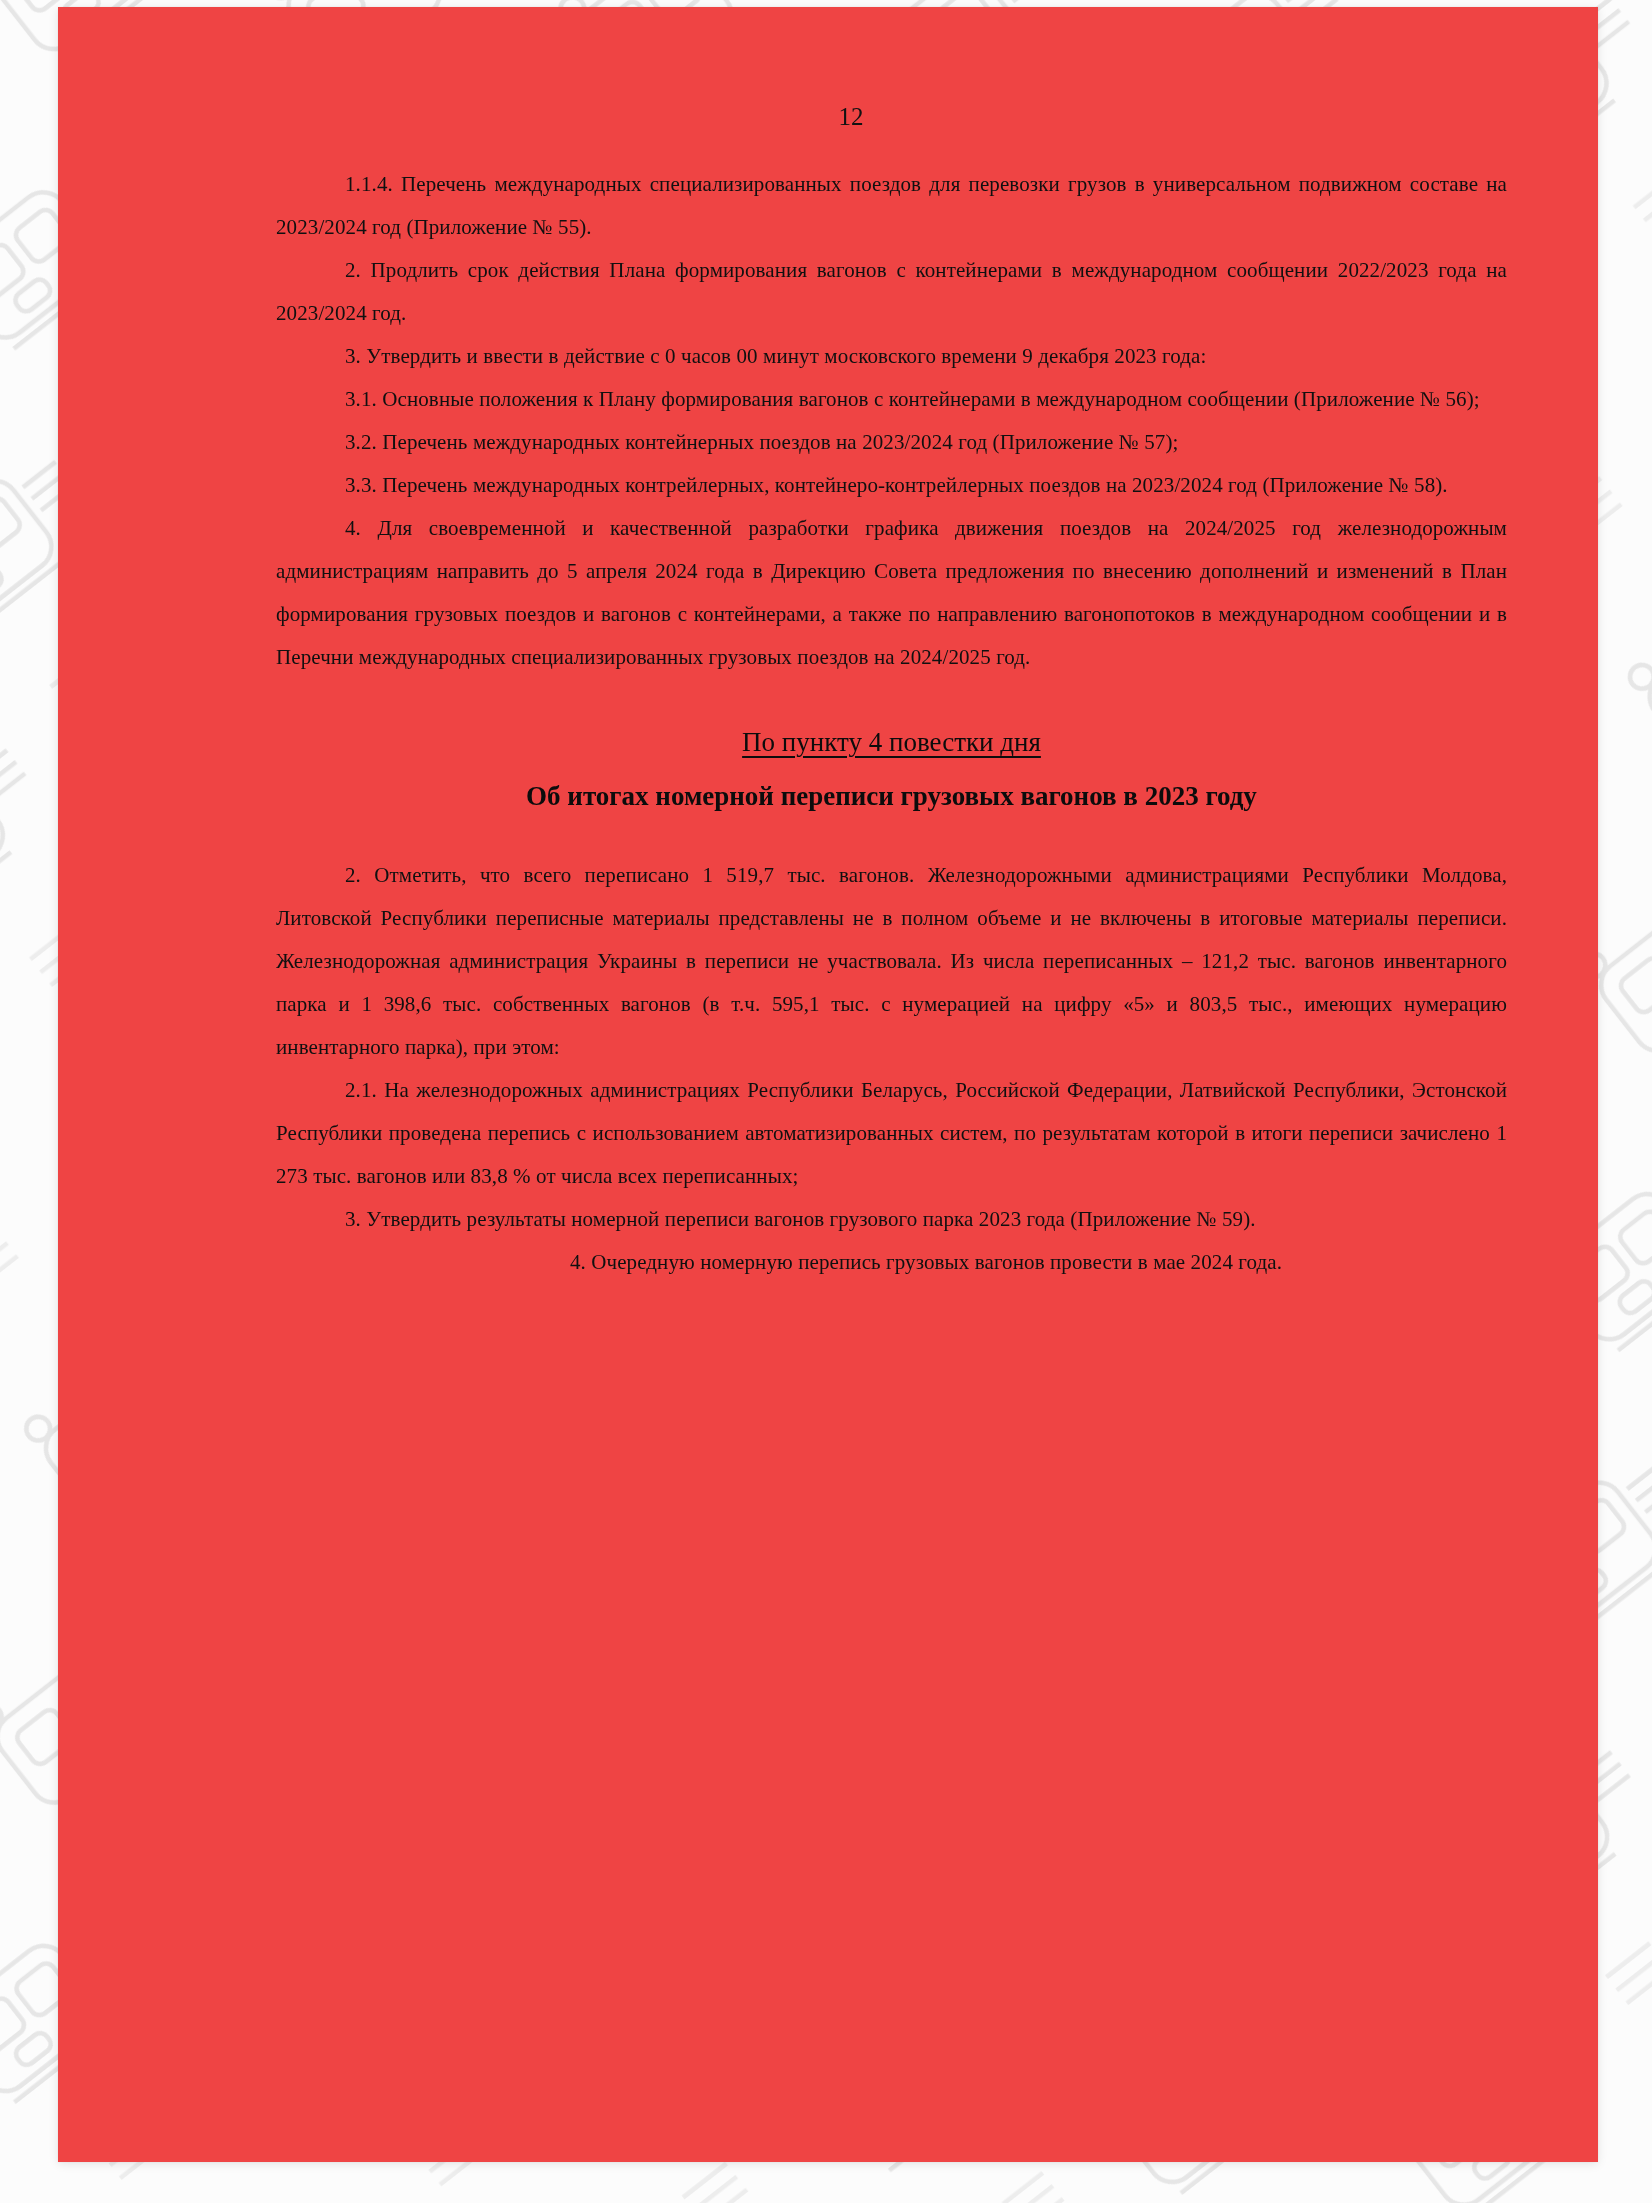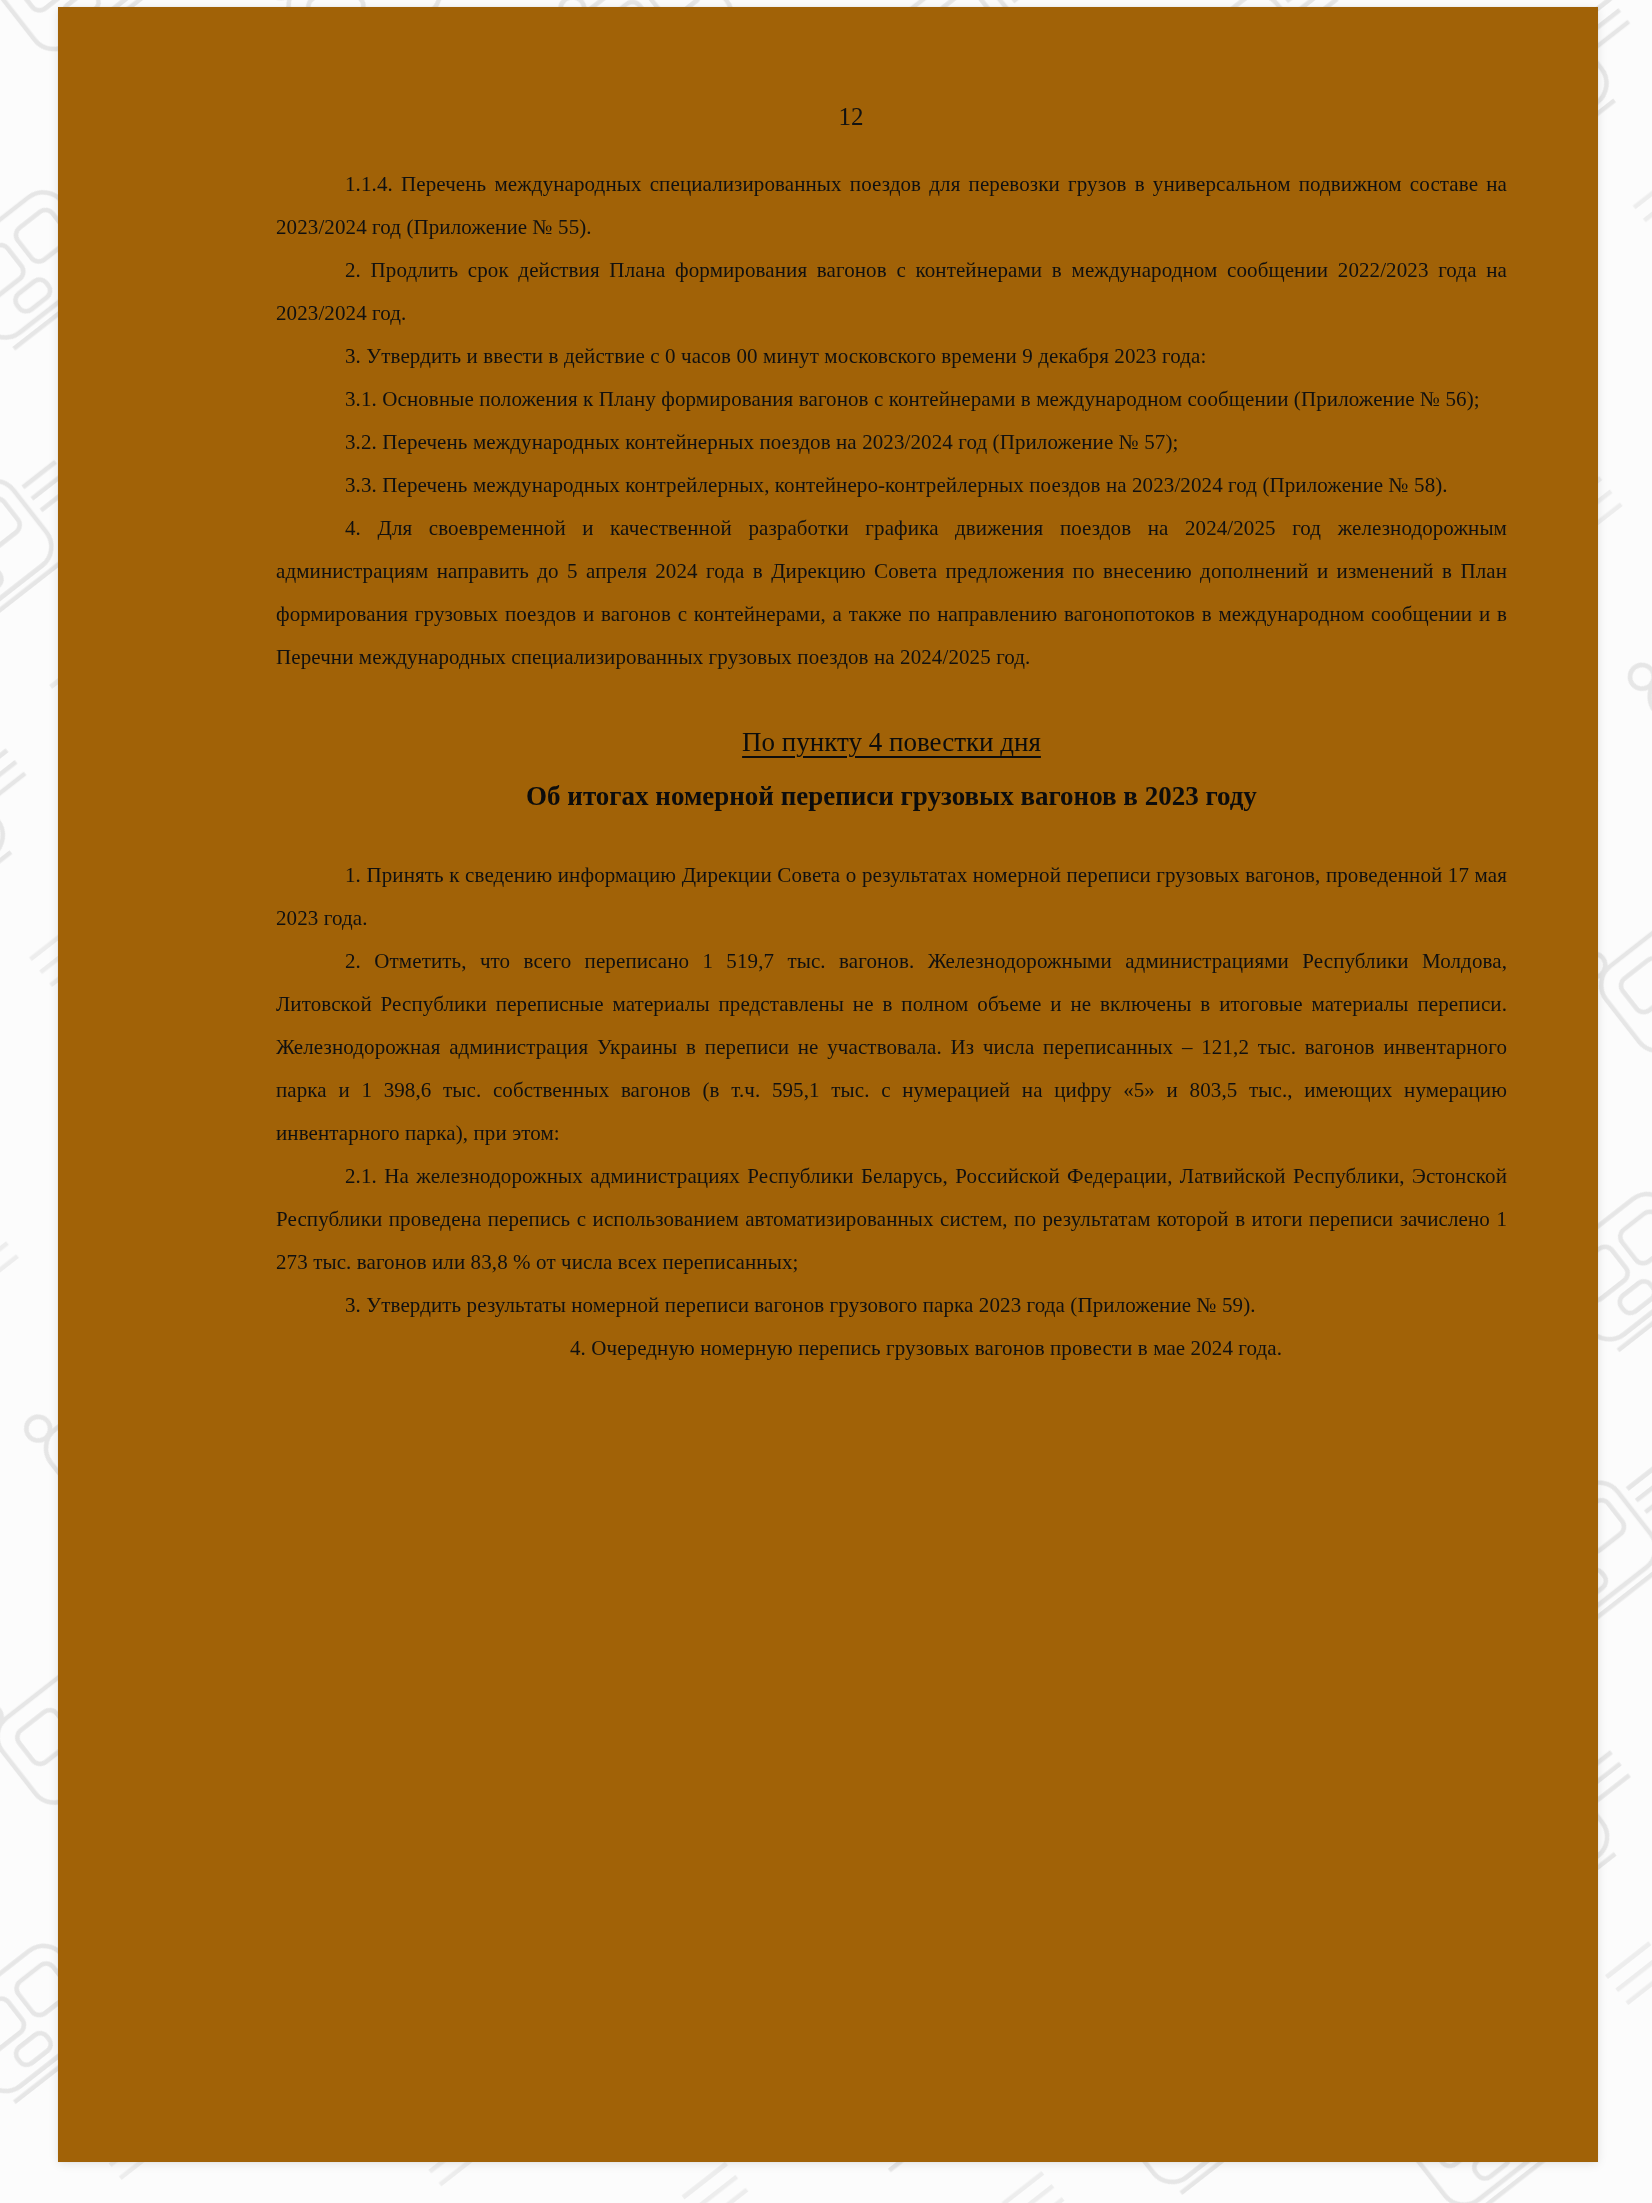--- a/index.html
+++ b/index.html
@@ -32,21 +32,21 @@
     opacity: 1;
   }
 
   
   #sheet {
     position: absolute;
     left: 58px;
     top: 7.3px;
     width: 1540px;
     height: 2155px;
-    background: #a16207;
+    background: #ef4444;
     box-shadow: 0 1.8px 9.2px rgba(0,0,0,0.10), 0 0 1.8px rgba(0,0,0,0.06);
     z-index: 2;
   }
 
   .page-number {
     position: absolute;
     top: 96px;
     left: 0;
     width: 1540px;
     text-align: center;
@@ -140,21 +140,20 @@
     <p class="para">3.1. Основные положения к Плану формирования вагонов с контейнерами в международном сообщении (Приложение № 56);</p>
     <p class="para">3.2. Перечень международных контейнерных поездов на 2023/2024 год (Приложение № 57);</p>
     <p class="para">3.3. Перечень международных контрейлерных, контейнеро-контрейлерных поездов на 2023/2024 год (Приложение № 58).</p>
     <p class="para">4. Для своевременной и качественной разработки графика движения поездов на 2024/2025 год железнодорожным администрациям направить до 5 апреля 2024 года в Дирекцию Совета предложения по внесению дополнений и изменений в План формирования грузовых поездов и вагонов с контейнерами, а также по направлению вагонопотоков в международном сообщении и в Перечни международных специализированных грузовых поездов на 2024/2025 год.</p>
 
     <div class="heading-block">
       <div class="heading-1">По пункту 4 повестки дня</div>
       <div class="heading-2">Об итогах номерной переписи грузовых вагонов в 2023 году</div>
     </div>
 
-    <p class="para">1. Принять к сведению информацию Дирекции Совета о результатах номерной переписи грузовых вагонов, проведенной 17 мая 2023 года.</p>
     <p class="para">2. Отметить, что всего переписано 1 519,7 тыс. вагонов. Железнодорожными администрациями Республики Молдова, Литовской Республики переписные материалы представлены не в полном объеме и не включены в итоговые материалы переписи. Железнодорожная администрация Украины в переписи не участвовала. Из числа переписанных – 121,2 тыс. вагонов инвентарного парка и 1 398,6 тыс. собственных вагонов (в т.ч. 595,1 тыс. с нумерацией на цифру «5» и 803,5 тыс., имеющих нумерацию инвентарного парка), при этом:</p>
     <p class="para">2.1. На железнодорожных администрациях Республики Беларусь, Российской Федерации, Латвийской Республики, Эстонской Республики проведена перепись с использованием автоматизированных систем, по результатам которой в итоги переписи зачислено 1 273 тыс. вагонов или 83,8 % от числа всех переписанных;</p>
     <p class="para">3. Утвердить результаты номерной переписи вагонов грузового парка 2023 года (Приложение № 59).</p>
     <p class="para">4. Очередную номерную перепись грузовых вагонов провести в мае 2024 года.</p>
 
   </div>
 </div>
 
 
 </body></html>

